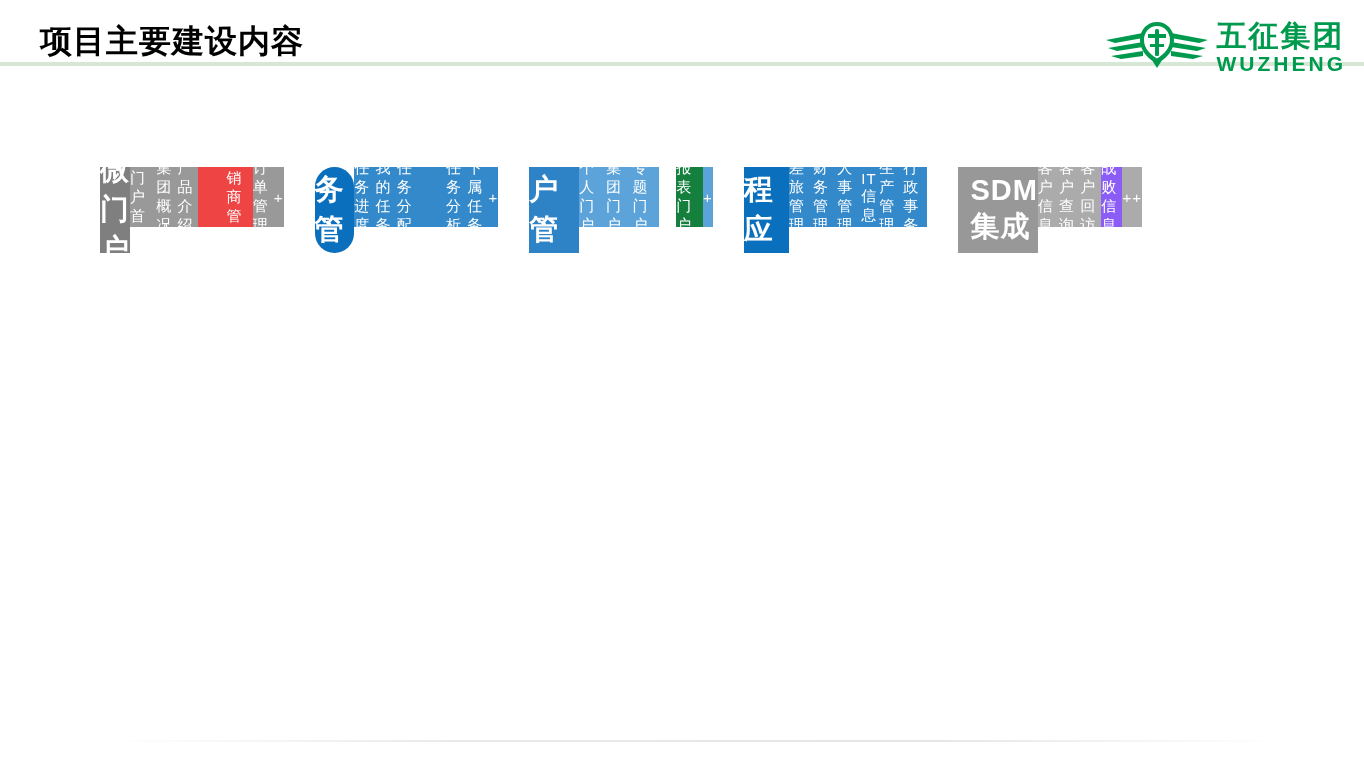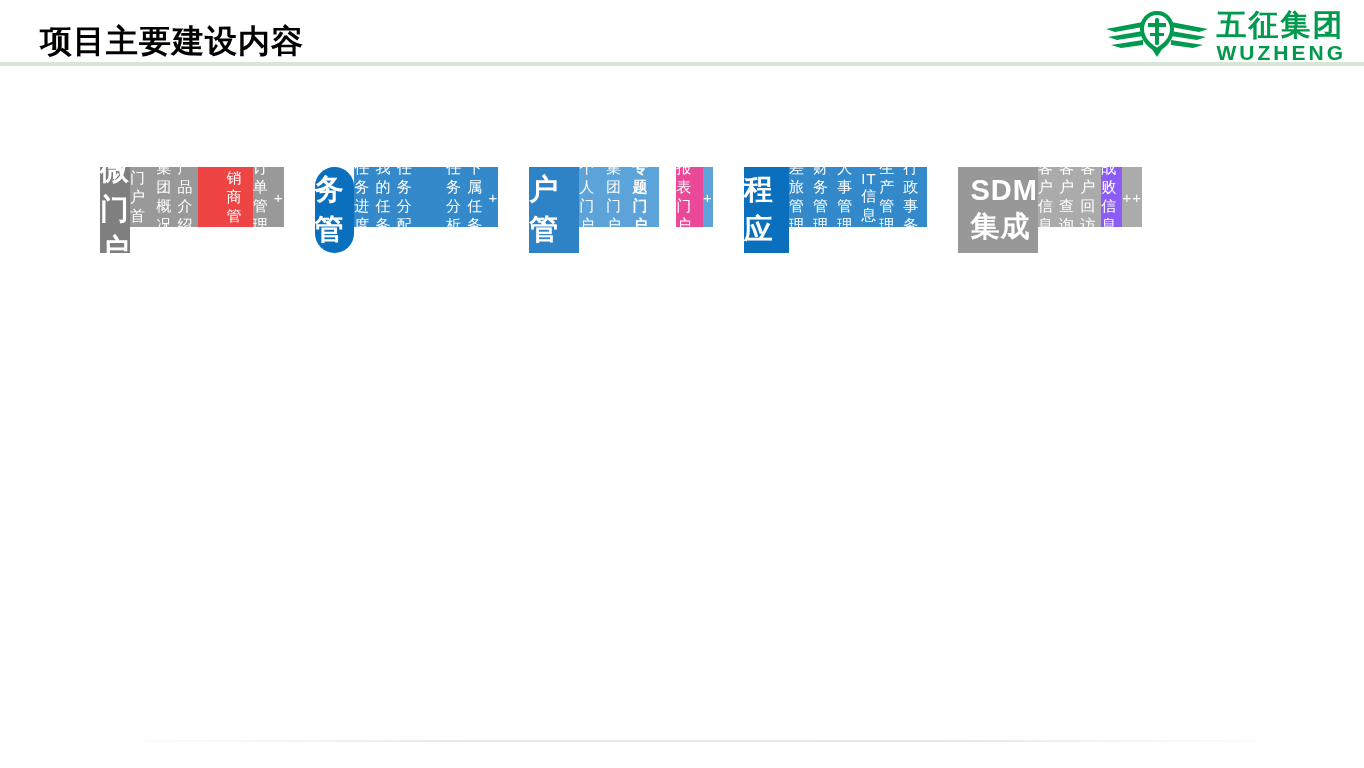--- a/index.html
+++ b/index.html
@@ -17,21 +17,21 @@
     font-size:32px; font-weight:bold; color:#000;
     letter-spacing:1px;
   }
   .accent-line {
     position:absolute; left:0; top:62px;
     width:100%; height:4px;
   }
 
   
   .logo {
-    position:absolute; right:18px; top:9px;
+    position:absolute; right:18px; top:20px;
     display:flex; align-items:center; gap:8px;
   }
   .logo-emblem { width:104px; height:54px; }
   .logo-text { display:flex; flex-direction:column; line-height:1; }
   .logo-cn { font-size:30px; font-weight:bold; letter-spacing:2px; }
   .logo-en { font-size:21px; font-weight:bold; letter-spacing:3px; margin-top:2px; }
 
   
   .columns {
     position:absolute; left:100px; top:167px;
@@ -112,22 +112,22 @@
       <div class="cell" style="background: rgb(51, 137, 202);">任务分配</div>
       <div class="cell" style="background: rgb(51, 137, 202); padding-left: 28px;">任务分析</div>
       <div class="cell" style="background: rgb(51, 137, 202);">下属任务</div>
       <div class="cell" style="background: rgb(51, 137, 202);">+</div>
     </div>
 
     <div class="column">
       <div class="col-header" style="background: rgb(46, 131, 198);">门户管理</div>
       <div class="cell" style="background: rgb(91, 163, 217);">个人门户</div>
       <div class="cell" style="background: rgb(91, 163, 217);">集团门户</div>
-      <div class="cell" style="background: rgb(91, 163, 217); font-weight: bold;">专题门户</div>
-      <div class="cell" style="background: #ec4899; margin-left: 17px;">报表门户</div>
+      <div class="cell" style="background: rgb(91, 163, 217);">专题门户</div>
+      <div class="cell" style="background: #15803d; margin-left: 17px;">报表门户</div>
       <div class="cell" style="background: rgb(91, 163, 217);">+</div>
     </div>
 
     <div class="column">
       <div class="col-header" style="background: rgb(10, 112, 189);">流程应用</div>
       <div class="cell" style="background: rgb(51, 137, 202);">差旅管理</div>
       <div class="cell" style="background: rgb(51, 137, 202);">财务管理</div>
       <div class="cell" style="background: rgb(51, 137, 202);">人事管理</div>
       <div class="cell" style="background: rgb(51, 137, 202);">IT信息</div>
       <div class="cell" style="background: rgb(51, 137, 202);">生产管理</div>

